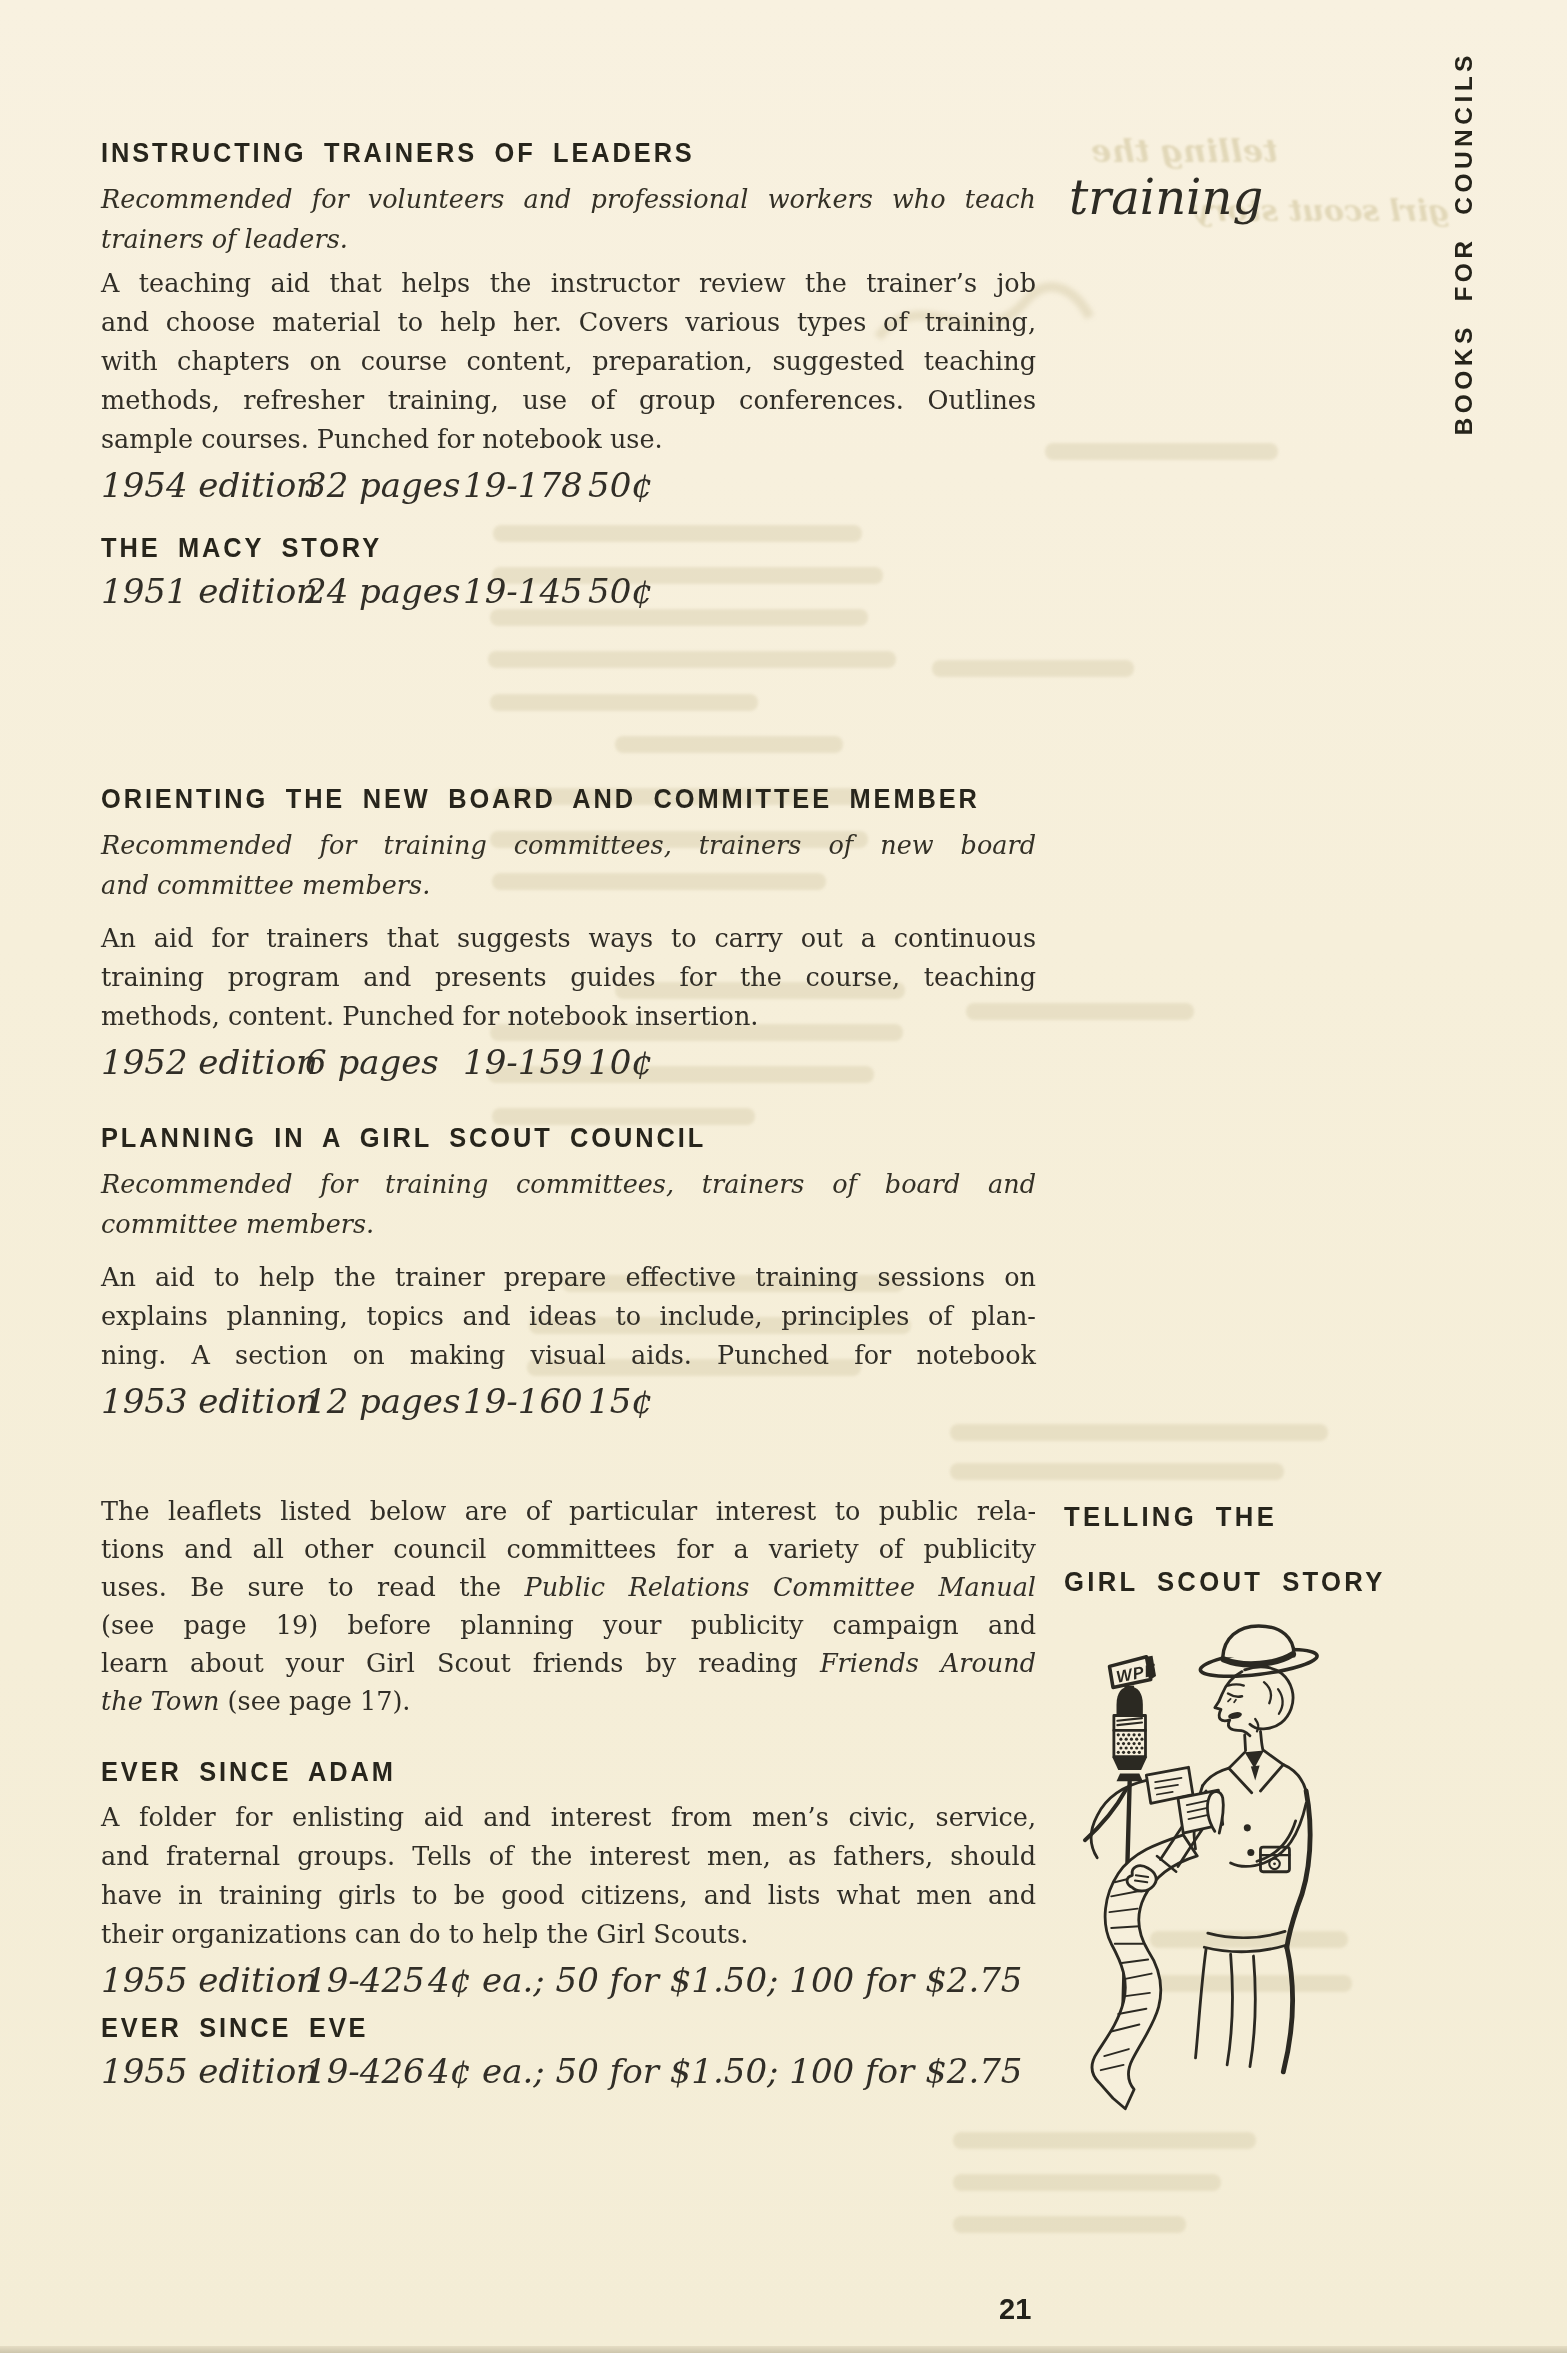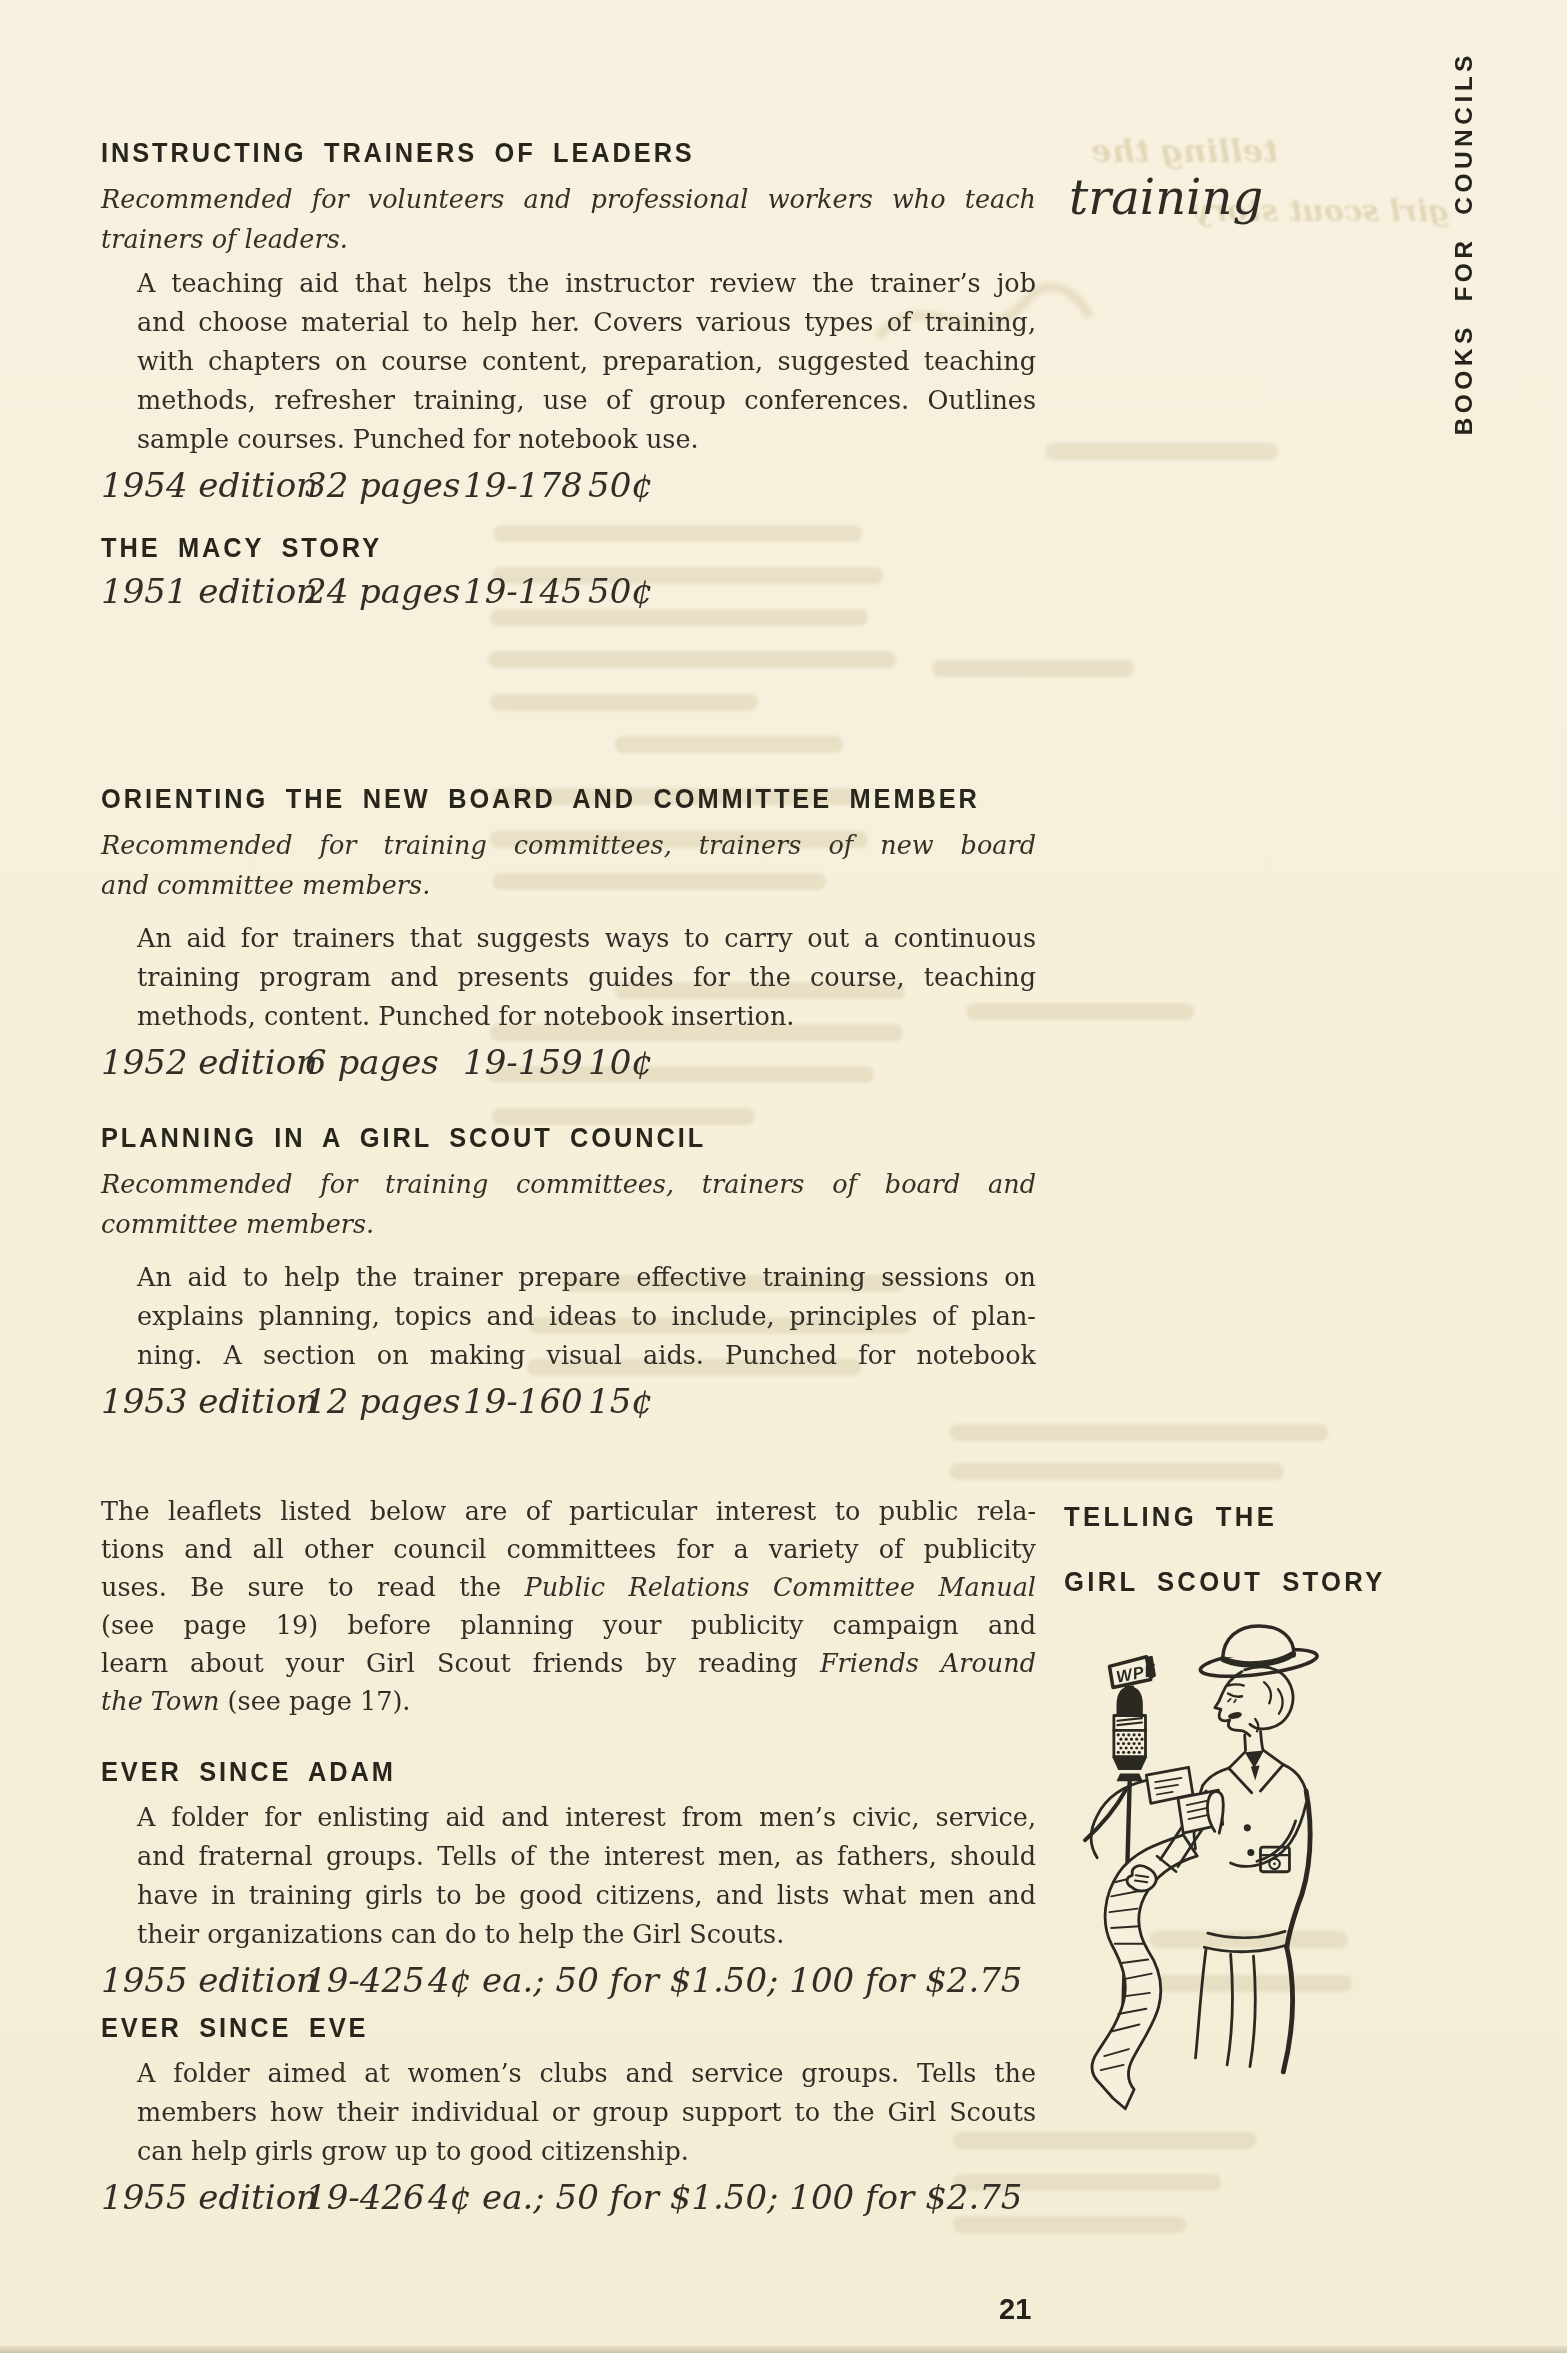--- a/index.html
+++ b/index.html
@@ -15,21 +15,21 @@
   .ent{
     margin:0 0 8.8px 0;
     font-family:"Liberation Sans",sans-serif;font-weight:700;font-size:27px;line-height:33px;
     letter-spacing:3.1px;word-spacing:8px;color:#27251c;
     transform:scaleX(.94);transform-origin:left center;white-space:nowrap;
   }
   .ln{font-size:25.5px;line-height:39px;color:#312e27;}
   .jl{text-align:justify;text-align-last:justify;}
   .rec .ln{font-style:italic;line-height:40px;color:#333026;}
   .rec{margin-bottom:5.3px;}
-  .bod{margin-top:1.8px;margin-left:36px;}
+  .bod{margin-top:1.8px;}
   .bod.mt{margin-top:14px;}
   .price{margin-top:8.8px;font-style:italic;font-size:34px;line-height:35px;color:#312e27;white-space:nowrap;}
   .pc{display:inline-block;}
   .pc1{width:204px}.pc2{width:158px}.pc3{width:125px}.pcS{width:123px}
   .it{font-style:italic;}
   .intro{position:absolute;left:101px;width:935px;}
   .intro .ln{line-height:38px;}
   
   .cat{position:absolute;left:1069px;top:169px;font-style:italic;font-size:48px;color:#2d2b24;}
   .vlabel{
@@ -159,25 +159,20 @@
       <div class="ln jl">A folder for enlisting aid and interest from men’s civic, service,</div>
       <div class="ln jl">and fraternal groups. Tells of the interest men, as fathers, should</div>
       <div class="ln jl">have in training girls to be good citizens, and lists what men and</div>
       <div class="ln">their organizations can do to help the Girl Scouts.</div>
     </div>
     <div class="price"><span class="pc pc1">1955 edition</span><span class="pc pcS">19-425</span><span>4¢ ea.; 50 for $1.50; 100 for $2.75</span></div>
   </section>
 
   <section class="sec" style="top:2012px;">
     <h2 class="ent">EVER SINCE EVE</h2>
-    <div class="bod">
-      <div class="ln jl">A folder aimed at women’s clubs and service groups. Tells the</div>
-      <div class="ln jl">members how their individual or group support to the Girl Scouts</div>
-      <div class="ln">can help girls grow up to good citizenship.</div>
-    </div>
     <div class="price"><span class="pc pc1">1955 edition</span><span class="pc pcS">19-426</span><span>4¢ ea.; 50 for $1.50; 100 for $2.75</span></div>
   </section>
 
   <div class="cat">training</div>
 
   <div class="vlabel">BOOKS FOR COUNCILS</div>
 
   <div class="feat">
     <div>TELLING THE</div>
     <div>GIRL SCOUT STORY</div>

